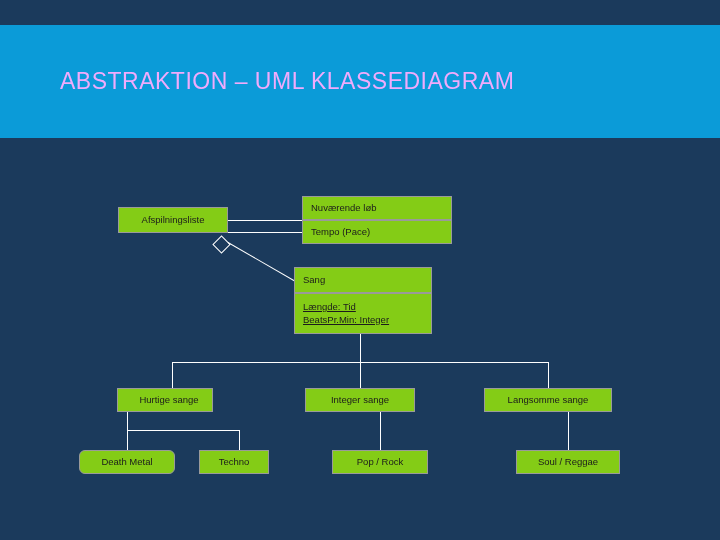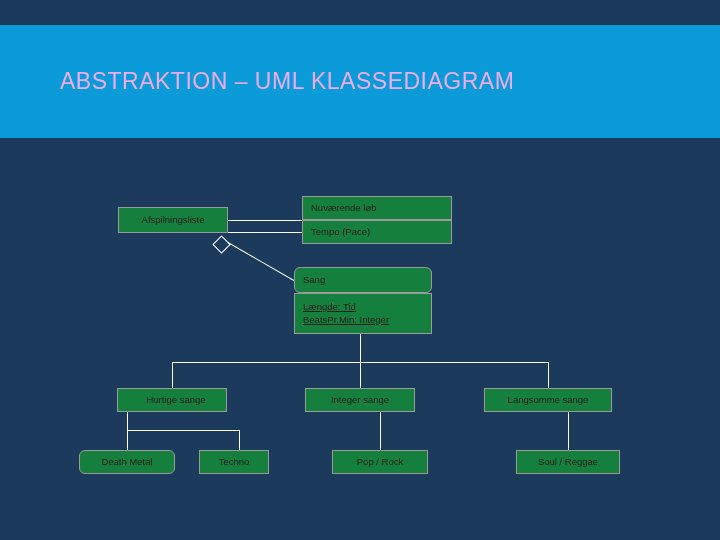--- a/index.html
+++ b/index.html
@@ -35,21 +35,21 @@
     color: #f0abfc;
     font-size: 23px;
     letter-spacing: 0.5px;
     font-weight: normal;
     white-space: nowrap;
   }
 
   
   .box {
     position: absolute;
-    background: #15803d;
+    background: #84cc16;
     color: #1c1c1c;
     border: 1px solid #9a9a9a;
     box-sizing: border-box;
     font-size: 9.5px;
     line-height: 1.35;
     display: flex;
     align-items: center;
     justify-content: center;
     text-align: center;
     padding: 0 4px;
@@ -126,30 +126,30 @@
   </div>
 
   <div class="box left-align" style="left:302px; top:196px; width:150px; height:24px;">
     <span>Nuværende løb</span>
   </div>
 
   <div class="box left-align" style="left:302px; top:220px; width:150px; height:24px;">
     <span>Tempo (Pace)</span>
   </div>
 
-  <div class="box left-align" style="left:294px; top:267px; width:138px; height:26px;border-radius:6px;">
+  <div class="box left-align" style="left:294px; top:267px; width:138px; height:26px;">
     <span>Sang</span>
   </div>
 
   <div class="box left-align" style="left:294px; top:293px; width:138px; height:41px;">
     <span class="multi">Længde: Tid
 BeatsPr.Min: Integer</span>
   </div>
 
-  <div class="box" style="left:117px; top:388px; width:110px; height:24px;padding-left:12px;">
+  <div class="box" style="left:117px; top:388px; width:96px; height:24px;padding-left:12px;">
     <span>Hurtige sange</span>
   </div>
 
   <div class="box" style="left:305px; top:388px; width:110px; height:24px;">
     <span>Integer sange</span>
   </div>
 
   <div class="box" style="left:484px; top:388px; width:128px; height:24px;">
     <span>Langsomme sange</span>
   </div>

